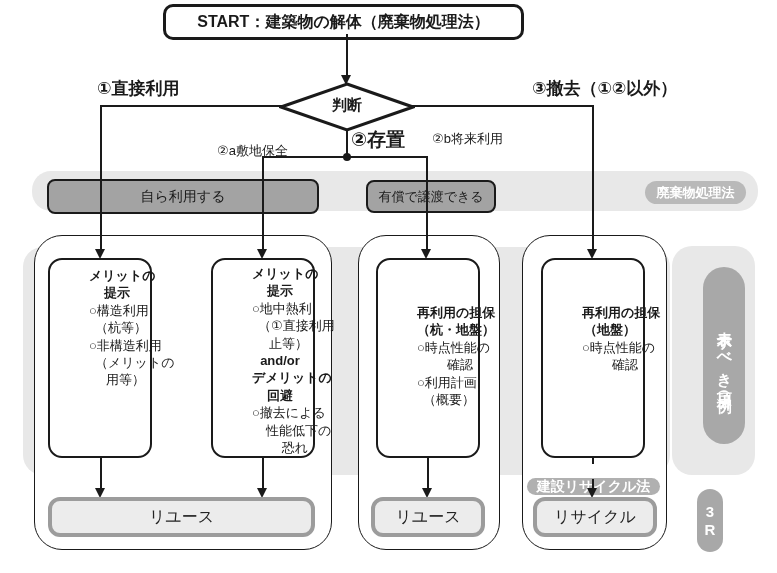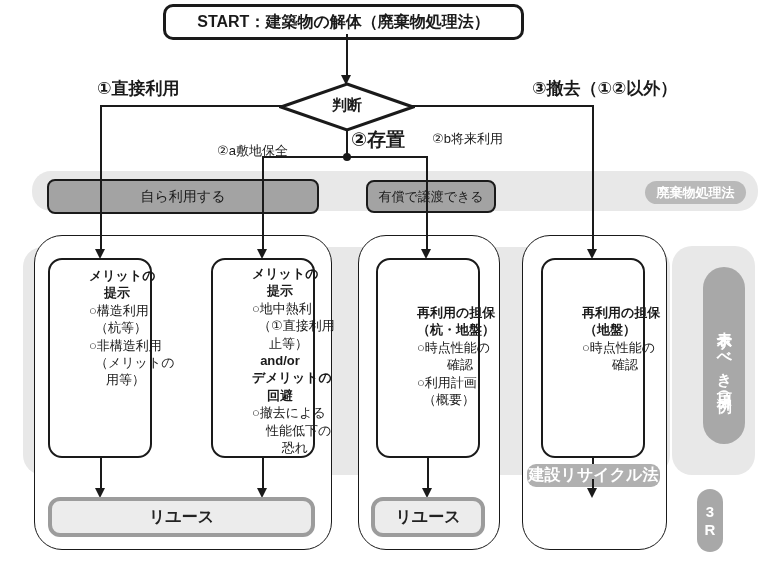--- a/index.html
+++ b/index.html
@@ -19,21 +19,21 @@
   .container{position:absolute;background:#fff;border:1.6px solid #1a1a1a;border-radius:28px;}
   .inner-box{position:absolute;background:#fff;border:2.5px solid #1a1a1a;border-radius:14px;
              width:104px;height:200px;box-sizing:border-box;padding:7px 5px 0 7px;}
   .inner-box .ln{font-size:13px;line-height:17.4px;white-space:nowrap;margin-left:32px;}
   .c{text-align:center;}
   .b{font-weight:bold;}
   .i1{padding-left:6px;}
   .i2{padding-left:14px;text-align:right;}
   .outcome{position:absolute;background:#ececec;border:4px solid #9c9c9c;border-radius:12px;
            display:flex;align-items:center;justify-content:center;
-           font-size:16px;font-weight:bold;color:#222;box-sizing:border-box;}
+           font-size:16px;font-weight:normal;color:#222;box-sizing:border-box;}
   .pill{position:absolute;background:#b0b0b0;color:#fff;font-weight:bold;border-radius:13px;
         display:flex;align-items:center;justify-content:center;}
   .lbl{position:absolute;font-weight:bold;white-space:nowrap;}
   .small-lbl{position:absolute;font-size:13px;white-space:nowrap;}
   #start-box{position:absolute;left:163px;top:4px;width:355px;height:30px;background:#fff;
              border:3px solid #1a1a1a;border-radius:10px;display:flex;align-items:center;
              justify-content:center;font-weight:bold;font-size:16px;}
   #diamond-label{position:absolute;left:279px;top:82px;width:136px;height:46px;display:flex;
                  align-items:center;justify-content:center;font-weight:bold;font-size:15px;}
   #v-pill{position:absolute;left:703px;top:267px;width:42px;height:177px;background:#a8a8a8;
@@ -143,29 +143,32 @@
   </div>
 
   <div class="vline" style="left:100px;top:458px;width:2px;height:30px;"></div>
   <div class="vline" style="left:262px;top:458px;width:2px;height:30px;"></div>
   <div class="vline" style="left:427px;top:458px;width:2px;height:30px;"></div>
   <div class="arr" style="left:95px;top:488px;"></div>
   <div class="arr" style="left:257px;top:488px;"></div>
   <div class="arr" style="left:422px;top:488px;"></div>
 
   <div class="vline" style="left:592px;top:458px;width:2px;height:6px;"></div>
-  <div class="pill" style="left:527px;top:464px;width:133px;height:23px;font-size:16px;border-radius:9px;">
+  <div class="pill" style="left:527px;top:478px;width:133px;height:17px;font-size:14px;border-radius:9px;">
     <span>建設リサイクル法</span>
   </div>
   <div class="vline" style="left:592px;top:479px;width:2px;height:9px;"></div>
   <div class="arr" style="left:587px;top:488px;"></div>
 
   <div class="outcome" style="left:48px;top:497px;width:267px;height:40px;">
     <span>リユース</span>
   </div>
   <div class="outcome" style="left:371px;top:497px;width:114px;height:40px;">
     <span>リユース</span>
   </div>
+  <div class="outcome" style="left:533px;top:497px;width:124px;height:40px;">
+    <span>リサイクル</span>
+  </div>
 
   <div id="v-pill">表示すべき項目（例）</div>
   <div id="pill-3r">3R</div>
 
 </div>
 
 </body></html>

